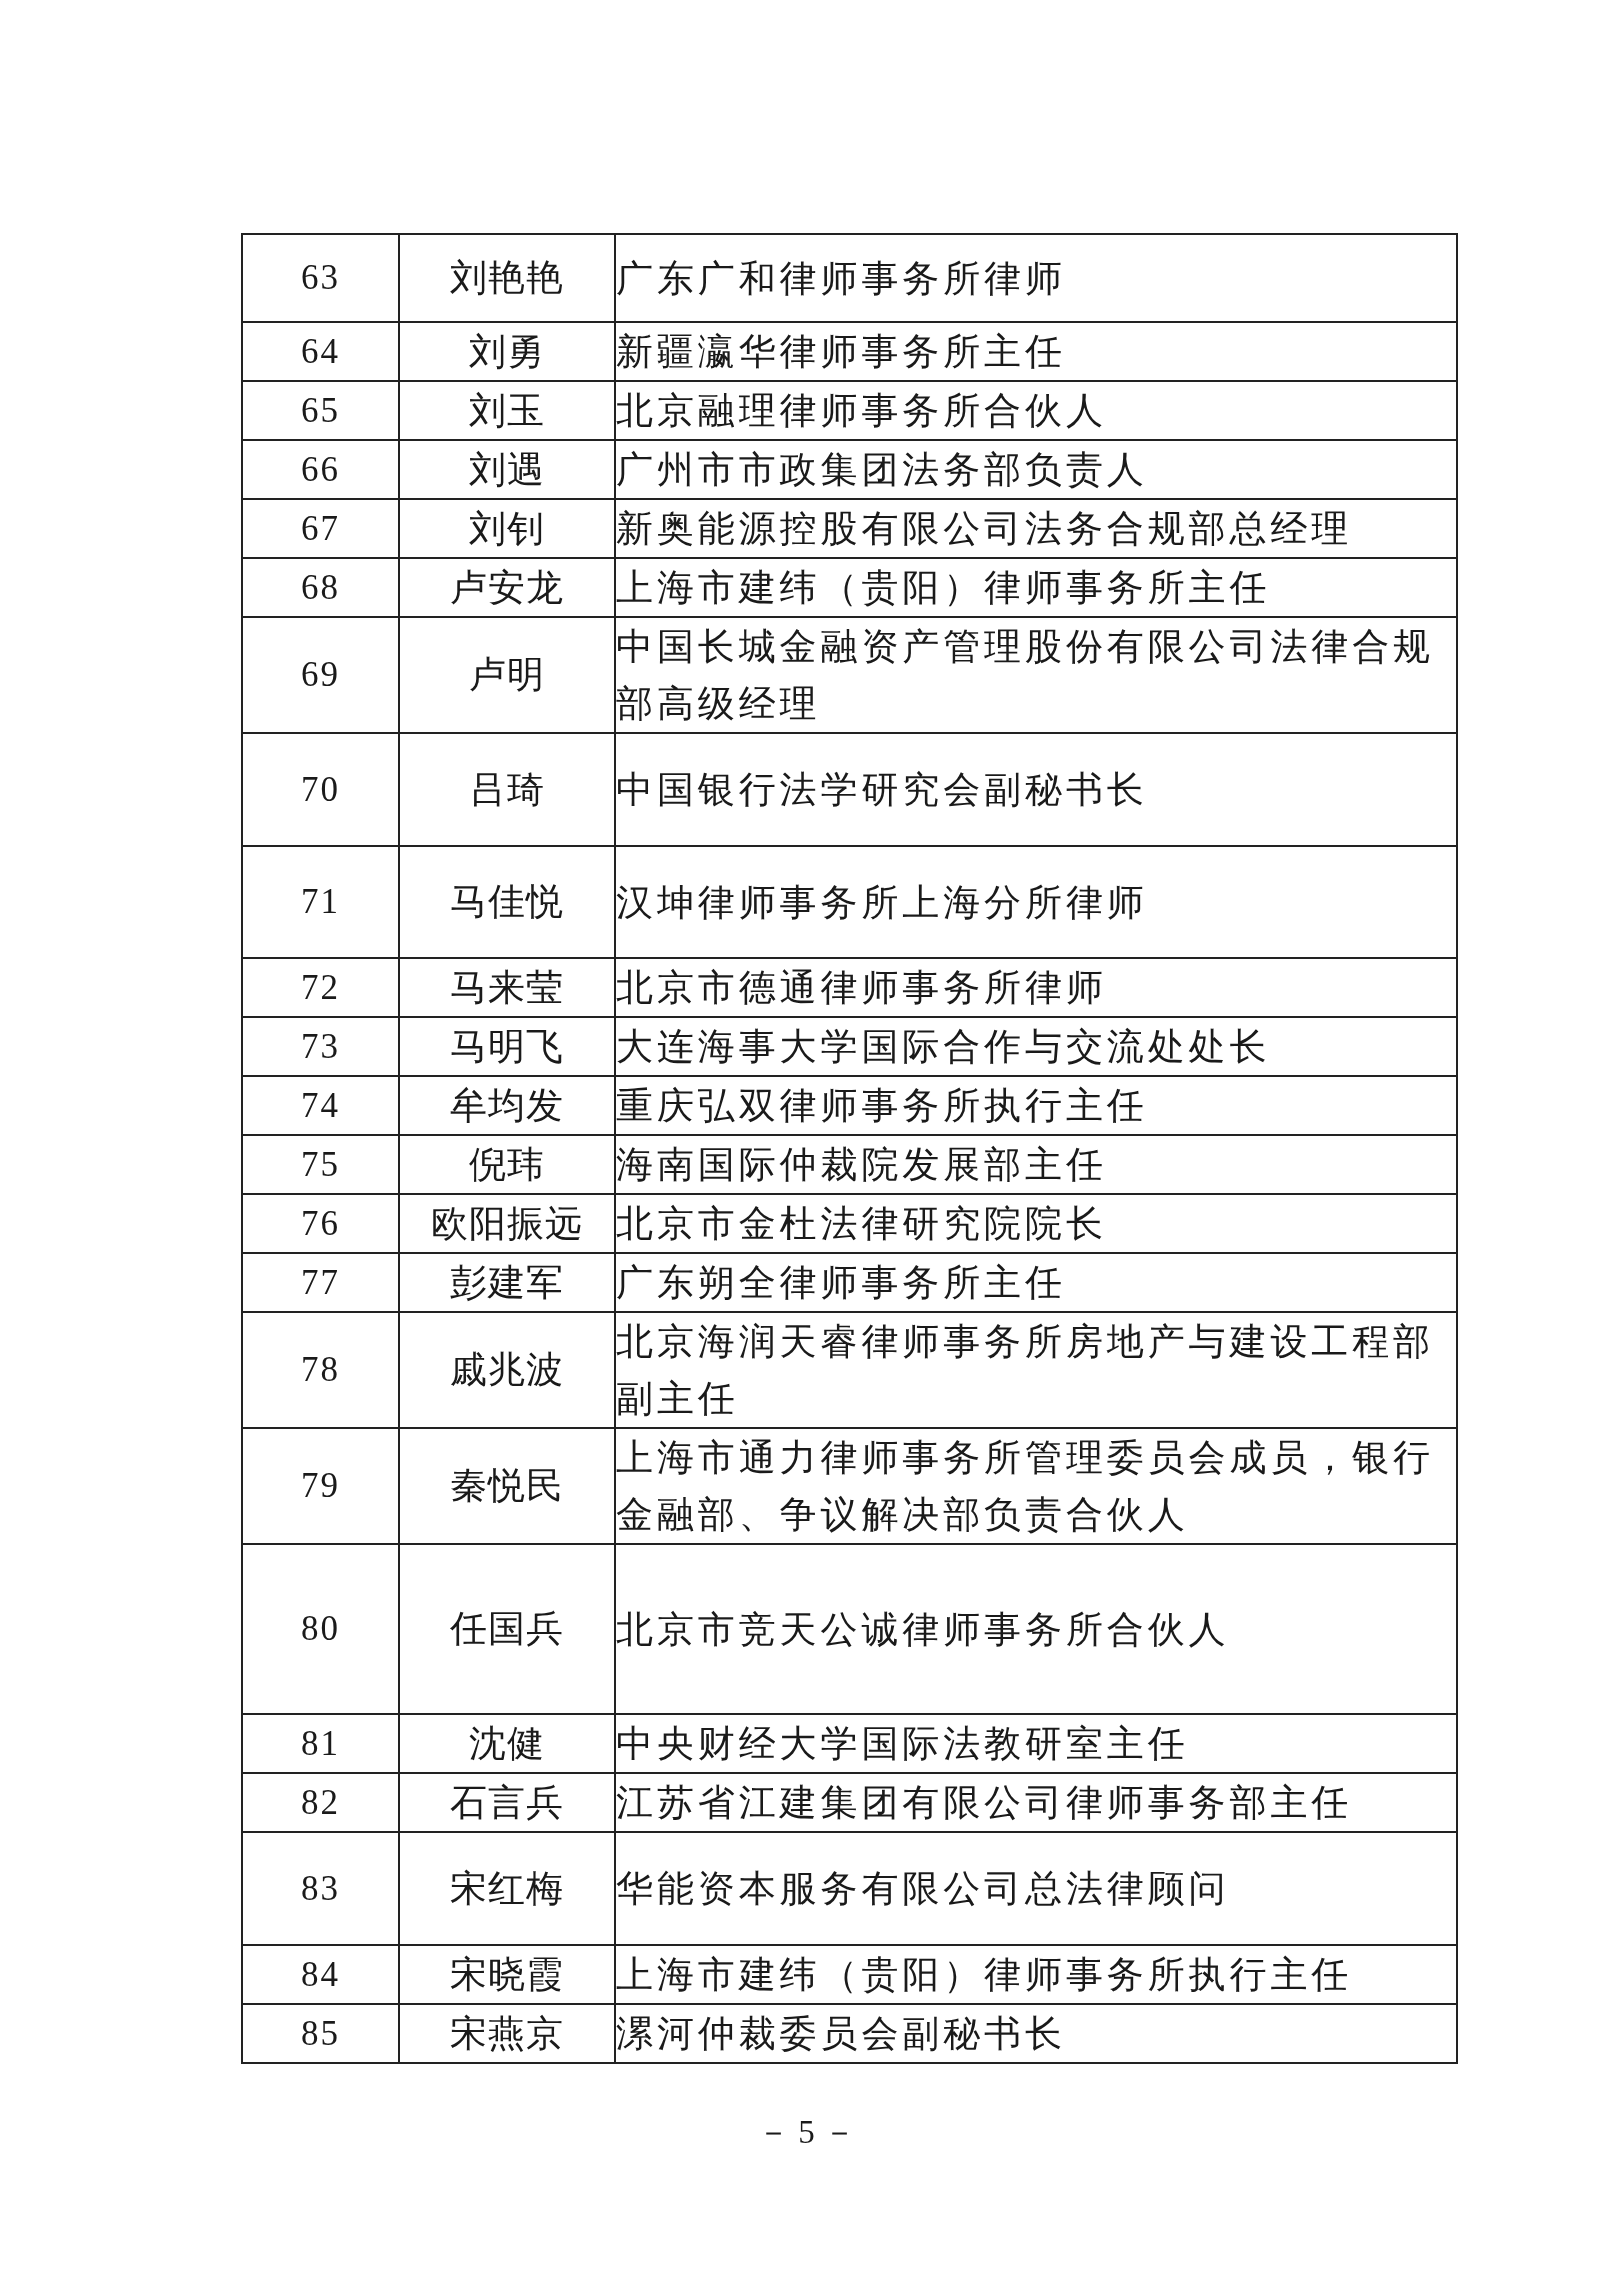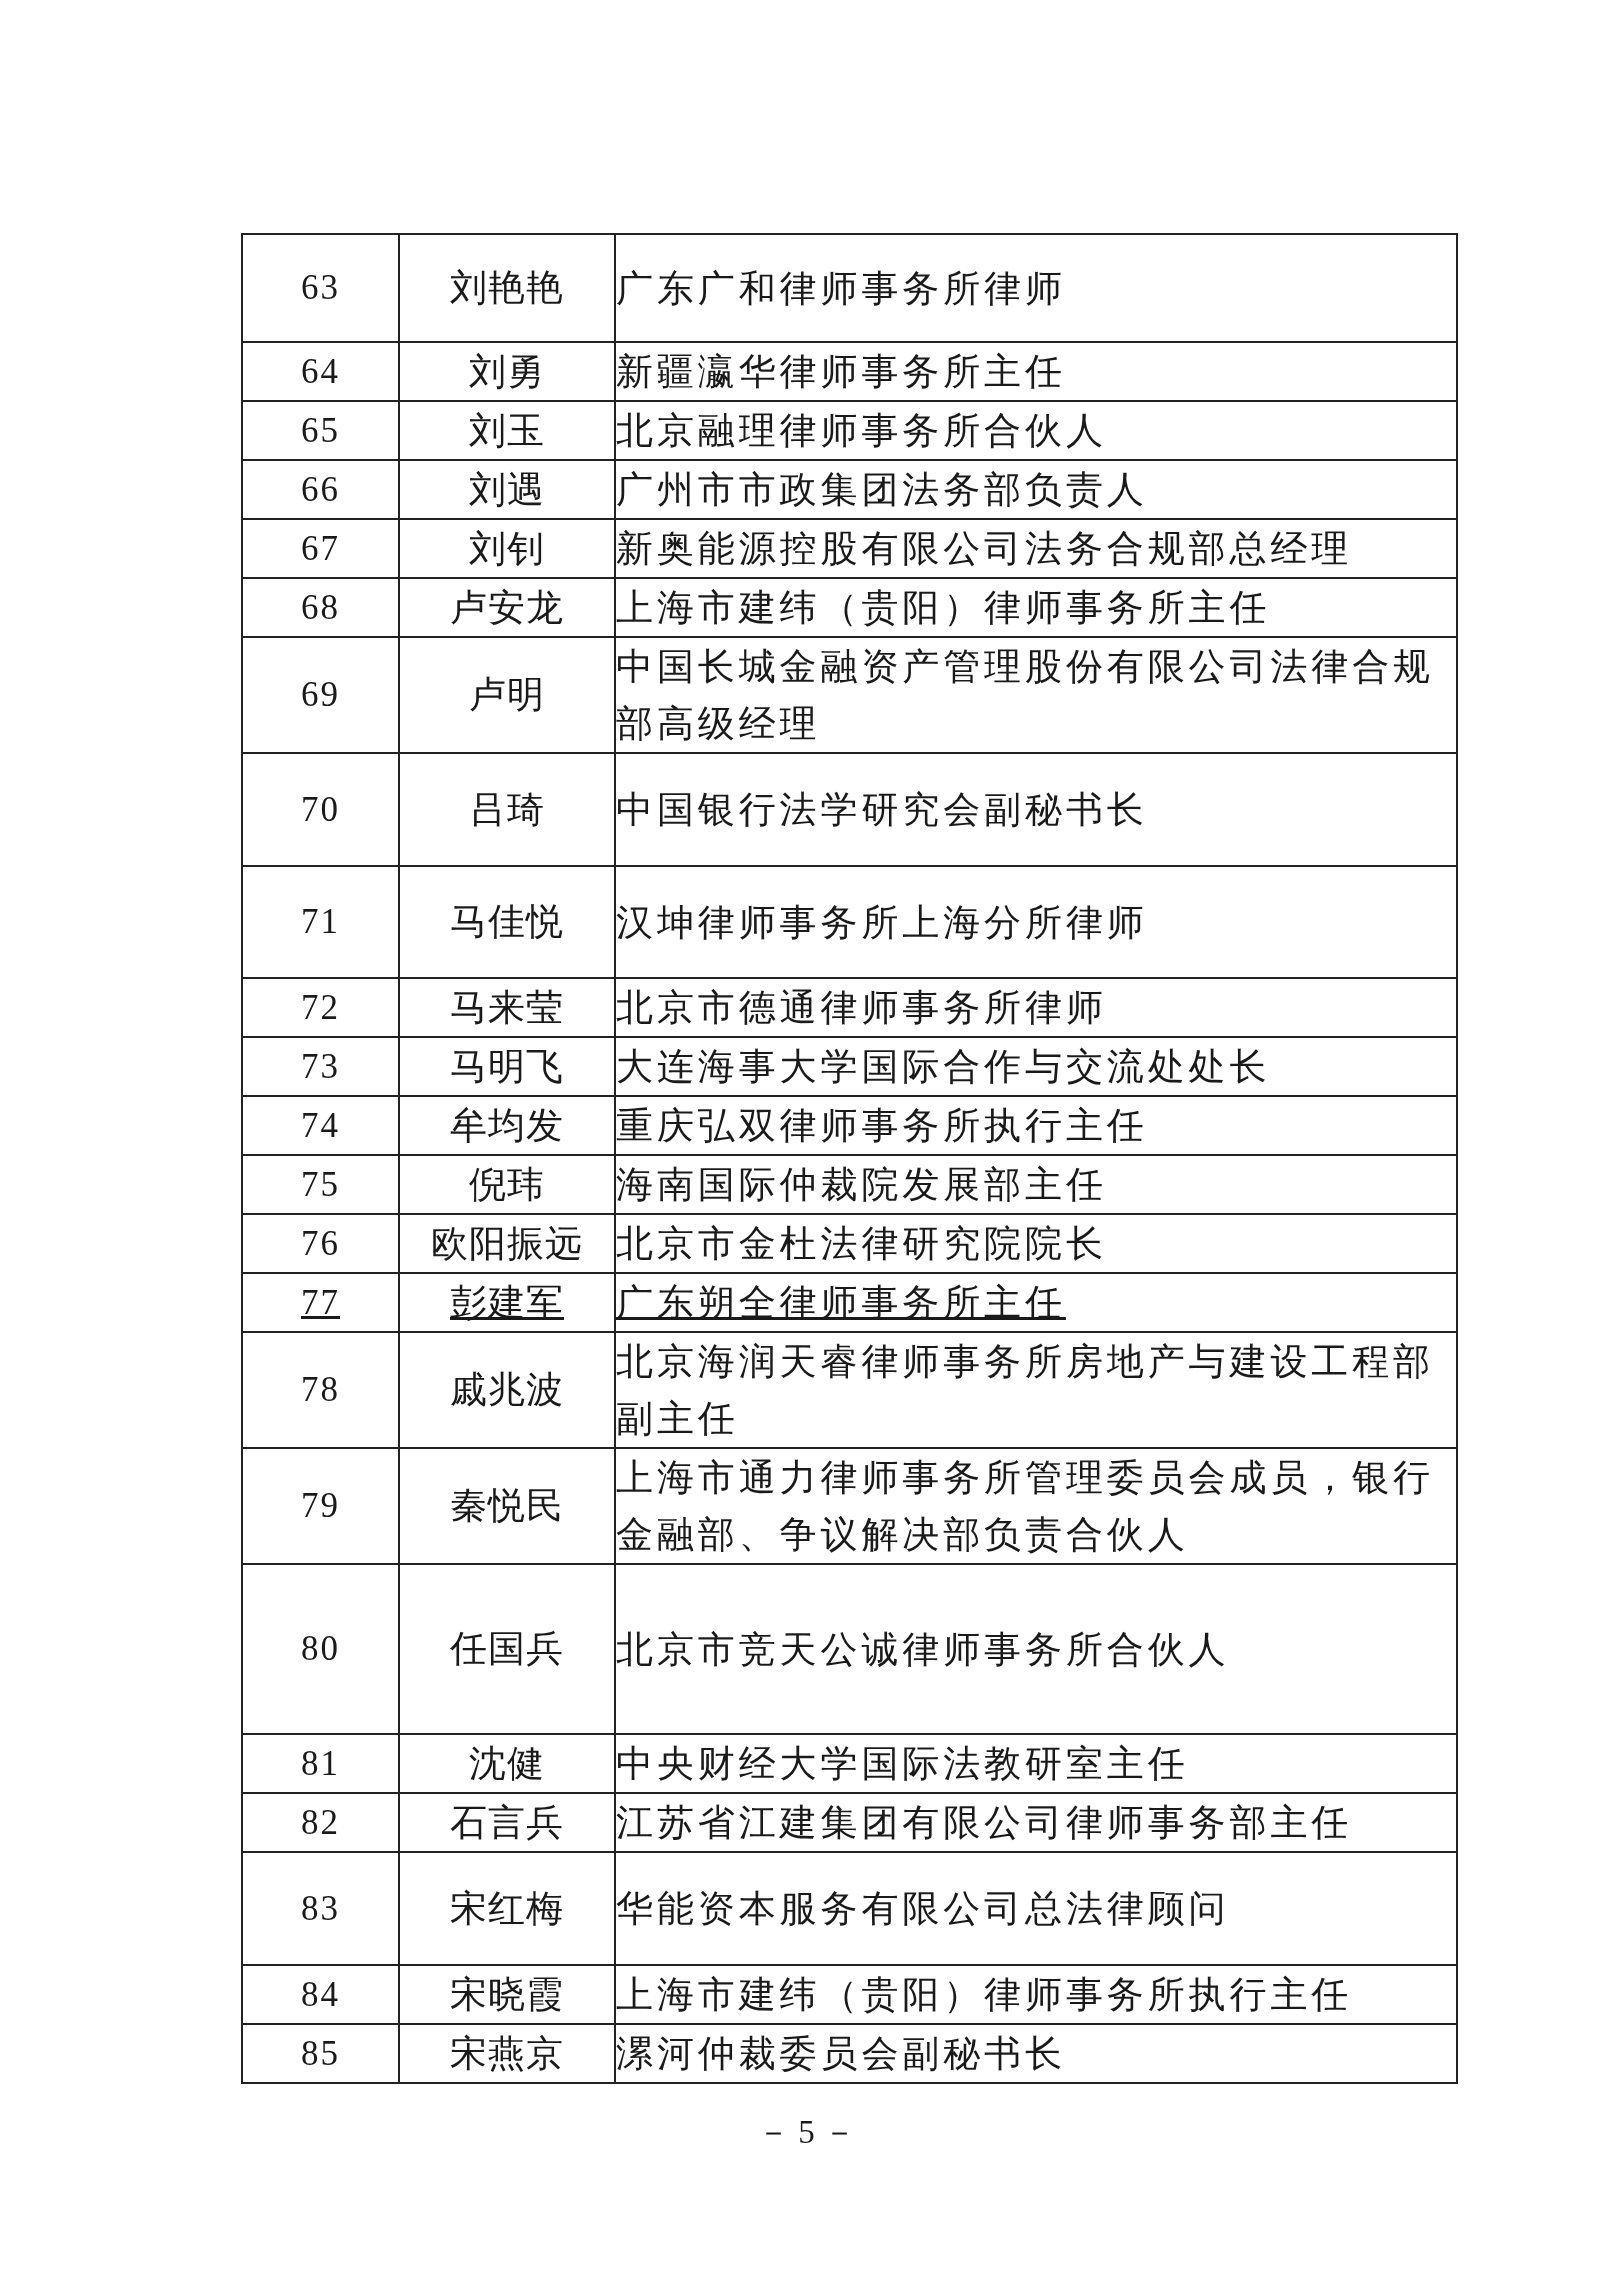--- a/index.html
+++ b/index.html
@@ -20,21 +20,21 @@
 <body>
 
 <div class="page">
   <table class="roster">
     <colgroup>
         <col class="c-no">
         <col class="c-name">
         <col class="c-title">
       </colgroup>
     <tbody id="roster-body">
-        <tr style="height: 108px;">
+        <tr style="height: 88px;">
           <td class="no">63</td>
           <td class="name">刘艳艳</td>
           <td class="title">广东广和律师事务所律师</td>
         </tr>
         <tr style="height: 58px;">
           <td class="no">64</td>
           <td class="name">刘勇</td>
           <td class="title">新疆瀛华律师事务所主任</td>
         </tr>
         <tr style="height: 59px; padding-left: 28px;">
@@ -90,21 +90,21 @@
         <tr style="height: 58px;">
           <td class="no">75</td>
           <td class="name">倪玮</td>
           <td class="title">海南国际仲裁院发展部主任</td>
         </tr>
         <tr style="height: 59px;">
           <td class="no">76</td>
           <td class="name">欧阳振远</td>
           <td class="title">北京市金杜法律研究院院长</td>
         </tr>
-        <tr style="height: 59px; text-decoration: underline;">
+        <tr style="height: 59px;">
           <td class="no">77</td>
           <td class="name">彭建军</td>
           <td class="title">广东朔全律师事务所主任</td>
         </tr>
         <tr style="height: 114px;">
           <td class="no">78</td>
           <td class="name">戚兆波</td>
           <td class="title">北京海润天睿律师事务所房地产与建设工程部副主任</td>
         </tr>
         <tr style="height: 114px; border-radius: 29px;">

